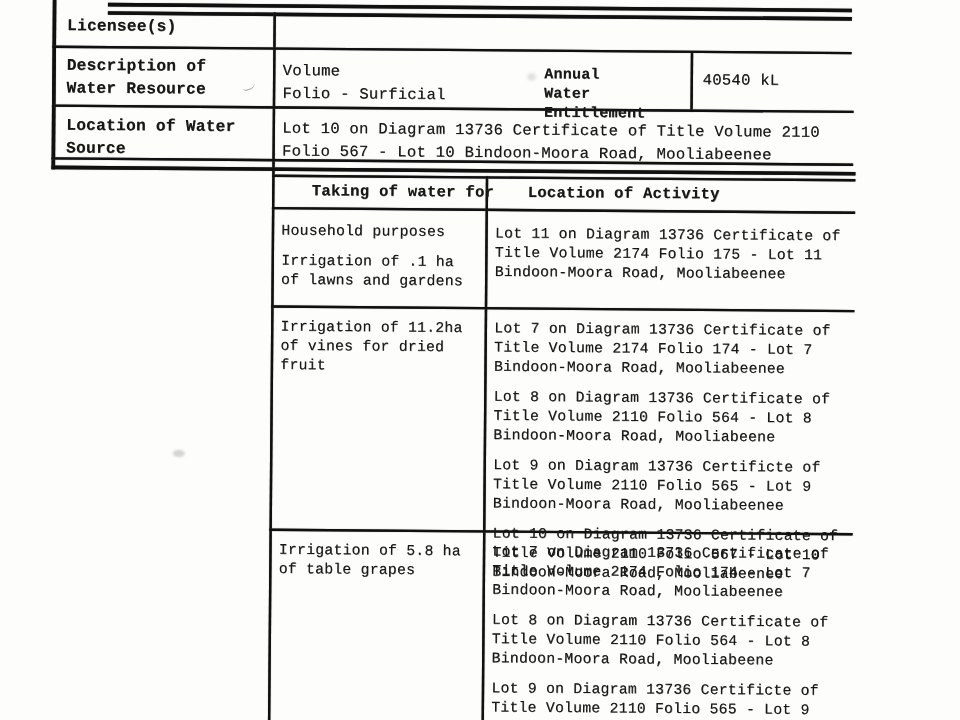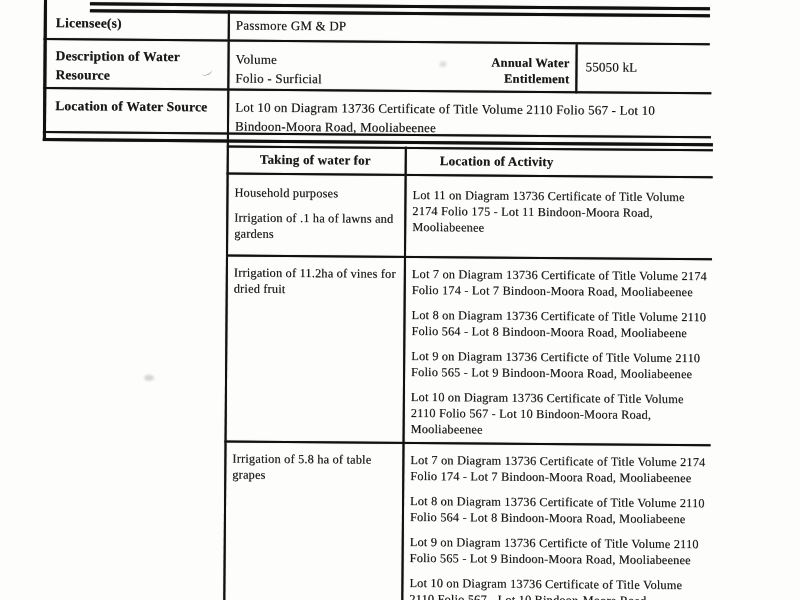--- a/index.html
+++ b/index.html
@@ -1,19 +1,19 @@
 <!DOCTYPE html>
 <html><head>
 <meta charset="utf-8">
 <style>
   html,body { margin:0; padding:0; background:#ffffff; }
   .page {
     position:relative; width:800px; height:600px; overflow:hidden;
     background:#fdfdfb;
-    font-family:Liberation Serif, serif;
+    font-family:Liberation Mono, monospace;
     color:#181818;
   }
   .scan { position:absolute; left:0; top:0; width:800px; height:600px;
           transform:rotate(0.45deg); transform-origin:44px 0; }
   .txt { position:absolute; letter-spacing:0.2px;
          text-shadow:0.3px 0.3px 0.4px rgba(25,25,25,0.55); }
   .b { font-weight:700; }
   .ln { position:absolute; background:#101010; box-shadow:0 0 0.7px #444; }
   .para p { margin:0 0 9px 0; }
   .fs13 { font-size:13px; line-height:19px; }
@@ -40,27 +40,26 @@
     <div class="ln" style="left:228px; top:171px; width:486px; height:2px;"></div>
     <div class="ln" style="left:406px; top:144px; width:2px; height:456px;"></div>
     <div class="ln" style="left:228px; top:253px; width:486px; height:2px;"></div>
     <div class="ln" style="left:228px; top:439px; width:486px; height:2px;"></div>
 
     <div class="smudge" style="left:202px; top:66px; width:11px; height:7px; border-bottom:1.5px solid #555; border-radius:60% 40%; transform:rotate(-18deg);"></div>
     <div class="smudge" style="left:147px; top:374px; width:10px; height:6px; background:#8a8a8a; border-radius:50%; filter:blur(1px); opacity:0.35;"></div>
     <div class="smudge" style="left:440px; top:58px; width:7px; height:6px; background:#9a9a9a; border-radius:50%; filter:blur(1.2px); opacity:0.3;"></div>
 
     <div class="txt b fs13" style="left:56px; top:13px; font-size:13.5px;">Licensee(s)</div>
-    <div class="txt fs13" style="left:236px; top:14px;">Passmore GM &amp; DP</div>
 
     <div class="txt b fs13" style="left:56px; top:46px; width:152px; font-size:13.5px;">Description of Water Resource</div>
     <div class="txt fs13" style="left:236px; top:48px;">Volume</div>
     <div class="txt fs13" style="left:236px; top:67px;">Folio - Surficial</div>
-    <div class="txt b" style="left:478px; top:51px; width:92px; text-align:right; font-size:12.5px; line-height:16px;">Annual Water Entitlement</div>
-    <div class="txt fs13" style="left:586px; top:53px;">55050 kL</div>
+    <div class="txt b" style="left:454px; top:51px; width:92px; font-size:12.5px; line-height:16px;">Annual Water Entitlement</div>
+    <div class="txt fs13" style="left:586px; top:53px;">40540 kL</div>
 
     <div class="txt b fs13" style="left:56px; top:96px; width:180px; font-size:13.5px;">Location of Water Source</div>
     <div class="txt fs13" style="left:236px; top:96px; width:468px;">Lot 10 on Diagram 13736 Certificate of Title Volume 2110 Folio 567 - Lot 10 Bindoon-Moora Road, Mooliabeenee</div>
 
     <div class="txt b hdr" style="left:236px; top:150px;margin-left:25px;">Taking of water for</div>
     <div class="txt b hdr" style="left:414px; top:150px;margin-left:27px;">Location of Activity</div>
 
     <div class="txt fs12 para" style="left:236px; top:183px; width:164px;">
       <p>Household purposes</p>
       <p>Irrigation of .1 ha of lawns and gardens</p>

